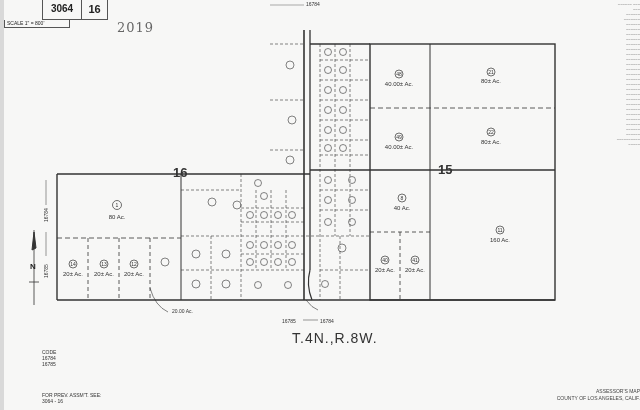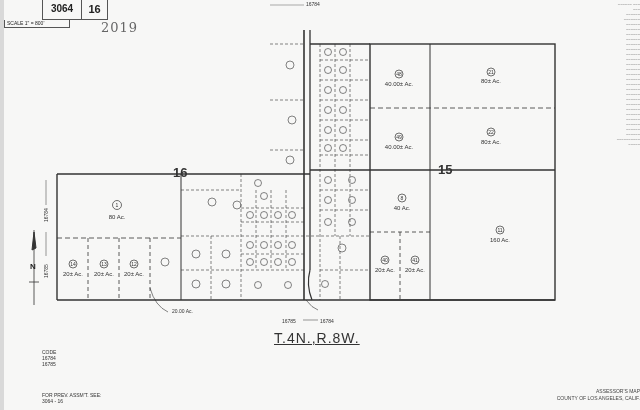--- a/index.html
+++ b/index.html
@@ -3,25 +3,25 @@
 <meta charset="utf-8">
 <style>
   html,body{margin:0;padding:0;}
   body{width:640px;height:410px;background:#f7f7f6;position:relative;overflow:hidden;font-family:"Liberation Sans",sans-serif;color:#222;}
   .abs{position:absolute;}
   .leftstrip{left:0;top:0;width:4px;height:410px;background:#d9d9d9;}
   .hdrbox{left:4px;top:0;width:66px;height:20px;border:1px solid #555;border-top:none;box-sizing:border-box;display:flex;margin-left:38px;}
   .hdrbox .c1{width:38px;border-right:1px solid #555;font-size:10px;font-weight:bold;line-height:18px;text-align:center;}
   .hdrbox .c2{flex:1;font-size:11px;font-weight:bold;line-height:18px;text-align:center;}
   .scale{left:4px;top:20px;width:66px;height:8px;border:1px solid #555;border-top:none;box-sizing:border-box;font-size:5px;line-height:7px;padding-left:2px;white-space:nowrap;}
-  .year{left:101px;top:20px;font-family:"DejaVu Serif",serif;font-size:13px;color:#666;letter-spacing:1px;}
+  .year{left:117px;top:20px;font-family:"DejaVu Serif",serif;font-size:13px;color:#666;letter-spacing:1px;}
   svg{position:absolute;left:0;top:0;}
   .lbl{position:absolute;font-size:6px;color:#333;white-space:nowrap;transform:translateX(-50%);}
   .sec{position:absolute;font-size:13px;font-weight:bold;color:#333;}
-  .twp{left:274px;top:330px;font-size:14px;color:#333;letter-spacing:1px;text-decoration:underline;}
+  .twp{left:292px;top:330px;font-size:14px;color:#333;letter-spacing:1px;}
   .code{left:42px;top:349px;font-size:5px;line-height:6px;color:#333;}
   .prev{left:42px;top:392px;font-size:5px;line-height:6px;color:#333;}
   .county{left:540px;top:388px;font-size:5px;line-height:7px;text-align:right;width:100px;color:#444;}
   .notes{left:584px;top:2px;width:56px;font-size:4px;line-height:5px;color:#333;text-align:right;}
   .tieline{font-size:5px;color:#333;position:absolute;}
   .vert{position:absolute;font-size:5px;color:#333;transform:rotate(-90deg);transform-origin:left top;white-space:nowrap;}
 </style>
 </head>
 <body>
 

